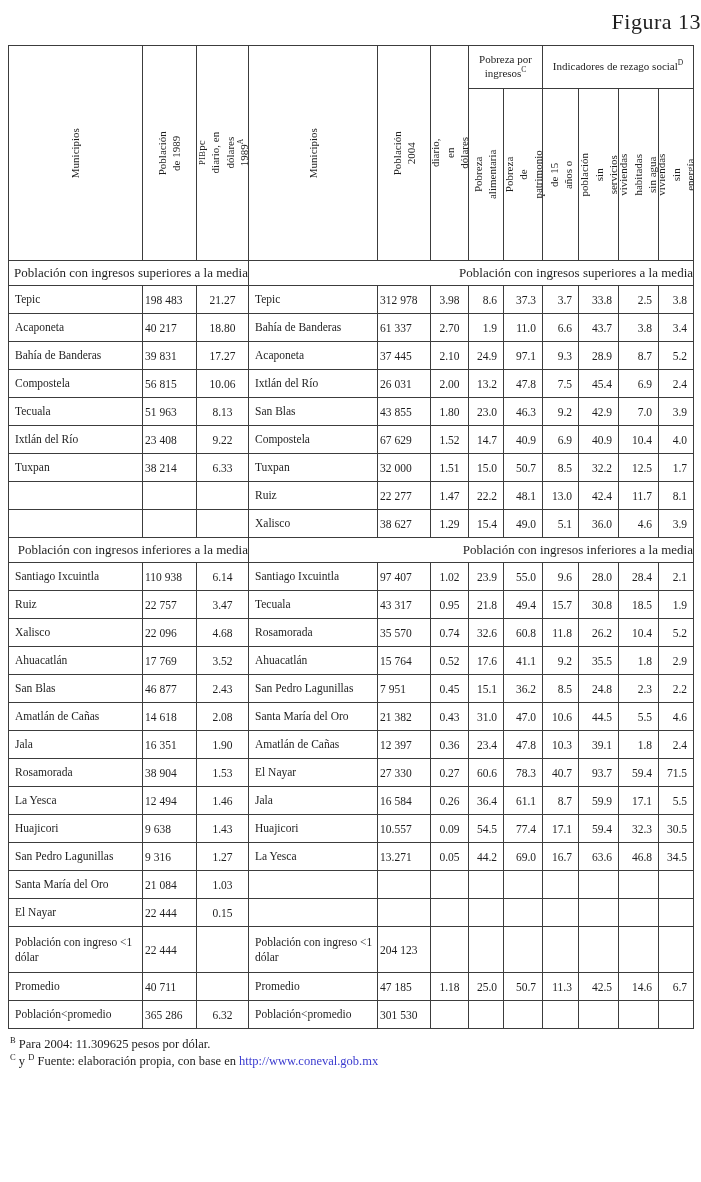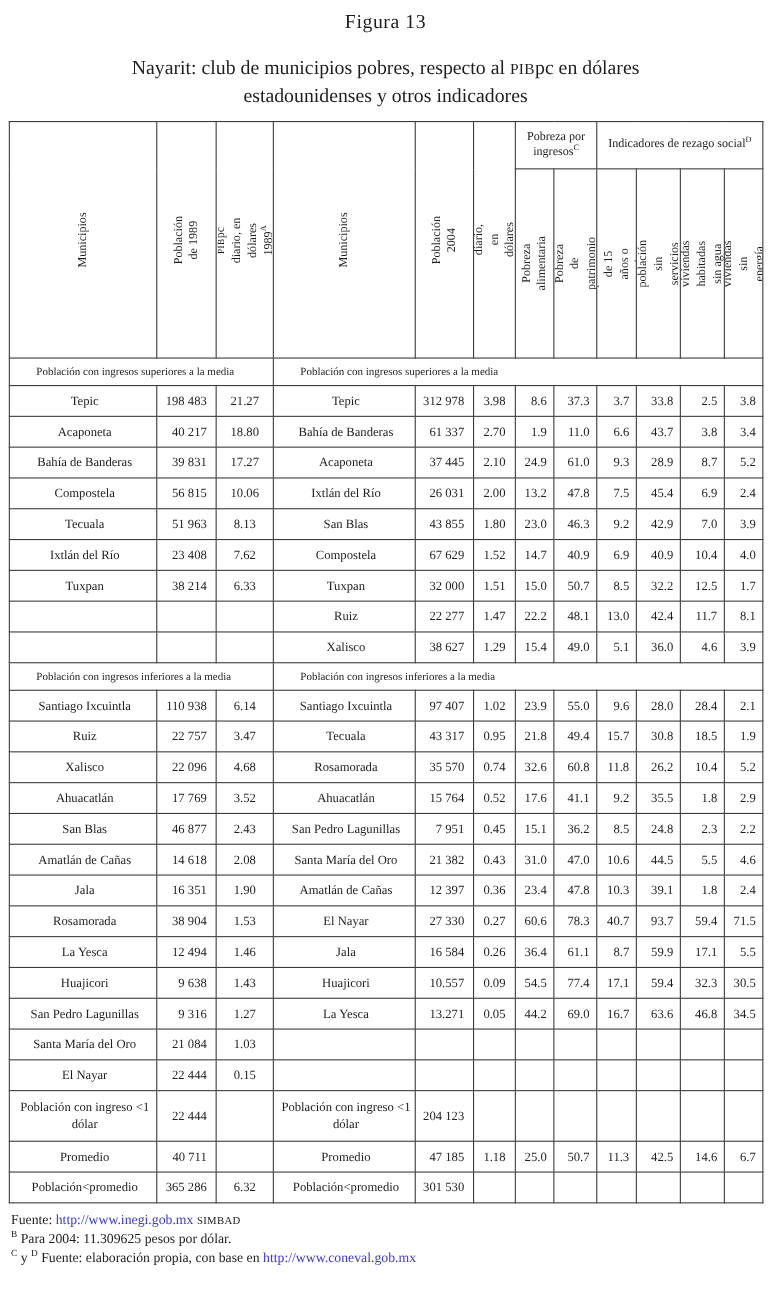--- a/index.html
+++ b/index.html
@@ -8,21 +8,21 @@
     --link:#3b3bcf;
     --bg:#ffffff;
   }
   html,body{margin:0;padding:0;}
   body{
     width:701px;height:1182px;overflow:hidden;background:var(--bg);
     color:var(--text);
     font-family:"Liberation Serif","DejaVu Serif",serif;
   }
   .fig-label{
-    text-align:center;font-size:18px;margin-top:9px;letter-spacing:.5px;
+    text-align:right;font-size:22px;margin-top:9px;letter-spacing:.5px;
   }
   .doc-title{
     text-align:center;font-size:18px;line-height:1.45;margin-top:18px;
   }
   .sc{font-size:78%;letter-spacing:.3px;}
   sup{font-size:68%;line-height:0;}
   a{color:var(--link);text-decoration:none;}
 
   table{
     border-collapse:collapse;table-layout:fixed;
@@ -44,39 +44,35 @@
   th.vhead .rwrap{
     display:block;transform:rotate(-90deg);
     font-size:11px;line-height:1.3;text-align:center;
   }
   th.vhead.main .rwrap{width:200px;}
   th.vhead.sub  .rwrap{width:162px;}
 
   
   tbody tr{height:28px;}
   tbody tr.section{height:25px;}
-  tbody tr.section td{padding:2px 24px;font-size:10px;}
-  td.name{text-align:center;padding:2px 3px 2px 6px;line-height:1.25;}
-  td.num{text-align:right;padding:2px 8px 2px 2px;}
+  tbody tr.section td{padding:2px 0;font-size:13px;text-align:right;}
+  td.name{text-align:left;padding:2px 3px 2px 6px;line-height:1.25;}
+  td.num{text-align:left;padding:2px 8px 2px 2px;}
   td.dec{text-align:center;padding:2px 2px;}
   td.pct{text-align:right;padding:2px 6px 2px 2px;}
 
   
   .notes{margin:7px 0 0 10px;font-size:12.5px;line-height:1.34;}
   .note{white-space:nowrap;}
 </style>
 </head>
 <body>
 
 <div>
   <div class="fig-label">Figura 13</div>
-  <div class="doc-title">
-      <div><span>Nayarit: club de municipios pobres, respecto al </span><span class="sc">PIB</span><span>pc en dólares</span></div>
-      <div><span>estadounidenses y otros indicadores</span></div>
-    </div>
 
   <table>
     <colgroup id="cols">
         <col style="width: 134px;">
         <col style="width: 54px;">
         <col style="width: 52px;">
         <col style="width: 129px;">
         <col style="width: 53px;">
         <col style="width: 38px;">
         <col style="width: 35px;">
@@ -188,21 +184,21 @@
           <td class="pct">3.4</td>
         </tr>
         <tr>
           <td class="name">Bahía de Banderas</td>
           <td class="num">39 831</td>
           <td class="dec">17.27</td>
           <td class="name">Acaponeta</td>
           <td class="num">37 445</td>
           <td class="dec">2.10</td>
           <td class="pct">24.9</td>
-          <td class="pct">61.0</td>
+          <td class="pct">97.1</td>
           <td class="pct">9.3</td>
           <td class="pct">28.9</td>
           <td class="pct">8.7</td>
           <td class="pct">5.2</td>
         </tr>
         <tr>
           <td class="name">Compostela</td>
           <td class="num">56 815</td>
           <td class="dec">10.06</td>
           <td class="name">Ixtlán del Río</td>
@@ -225,21 +221,21 @@
           <td class="pct">23.0</td>
           <td class="pct">46.3</td>
           <td class="pct">9.2</td>
           <td class="pct">42.9</td>
           <td class="pct">7.0</td>
           <td class="pct">3.9</td>
         </tr>
         <tr>
           <td class="name">Ixtlán del Río</td>
           <td class="num">23 408</td>
-          <td class="dec">7.62</td>
+          <td class="dec">9.22</td>
           <td class="name">Compostela</td>
           <td class="num">67 629</td>
           <td class="dec">1.52</td>
           <td class="pct">14.7</td>
           <td class="pct">40.9</td>
           <td class="pct">6.9</td>
           <td class="pct">40.9</td>
           <td class="pct">10.4</td>
           <td class="pct">4.0</td>
         </tr>
@@ -510,17 +506,16 @@
           <td class="pct"></td>
           <td class="pct"></td>
           <td class="pct"></td>
           <td class="pct"></td>
           <td class="pct"></td>
         </tr>
       </tbody>
   </table>
 
   <div class="notes" id="notes">
-      <div class="note"><span>Fuente: </span><a href="#">http://www.inegi.gob.mx</a><span> </span><span class="sc">SIMBAD</span></div>
       <div class="note"><sup>B</sup><span> Para 2004: 11.309625 pesos por dólar.</span></div>
       <div class="note"><sup>C</sup><span> y </span><sup>D</sup><span> Fuente: elaboración propia, con base en </span><a href="#">http://www.coneval.gob.mx</a></div>
     </div>
 </div>
 
 </body></html>

